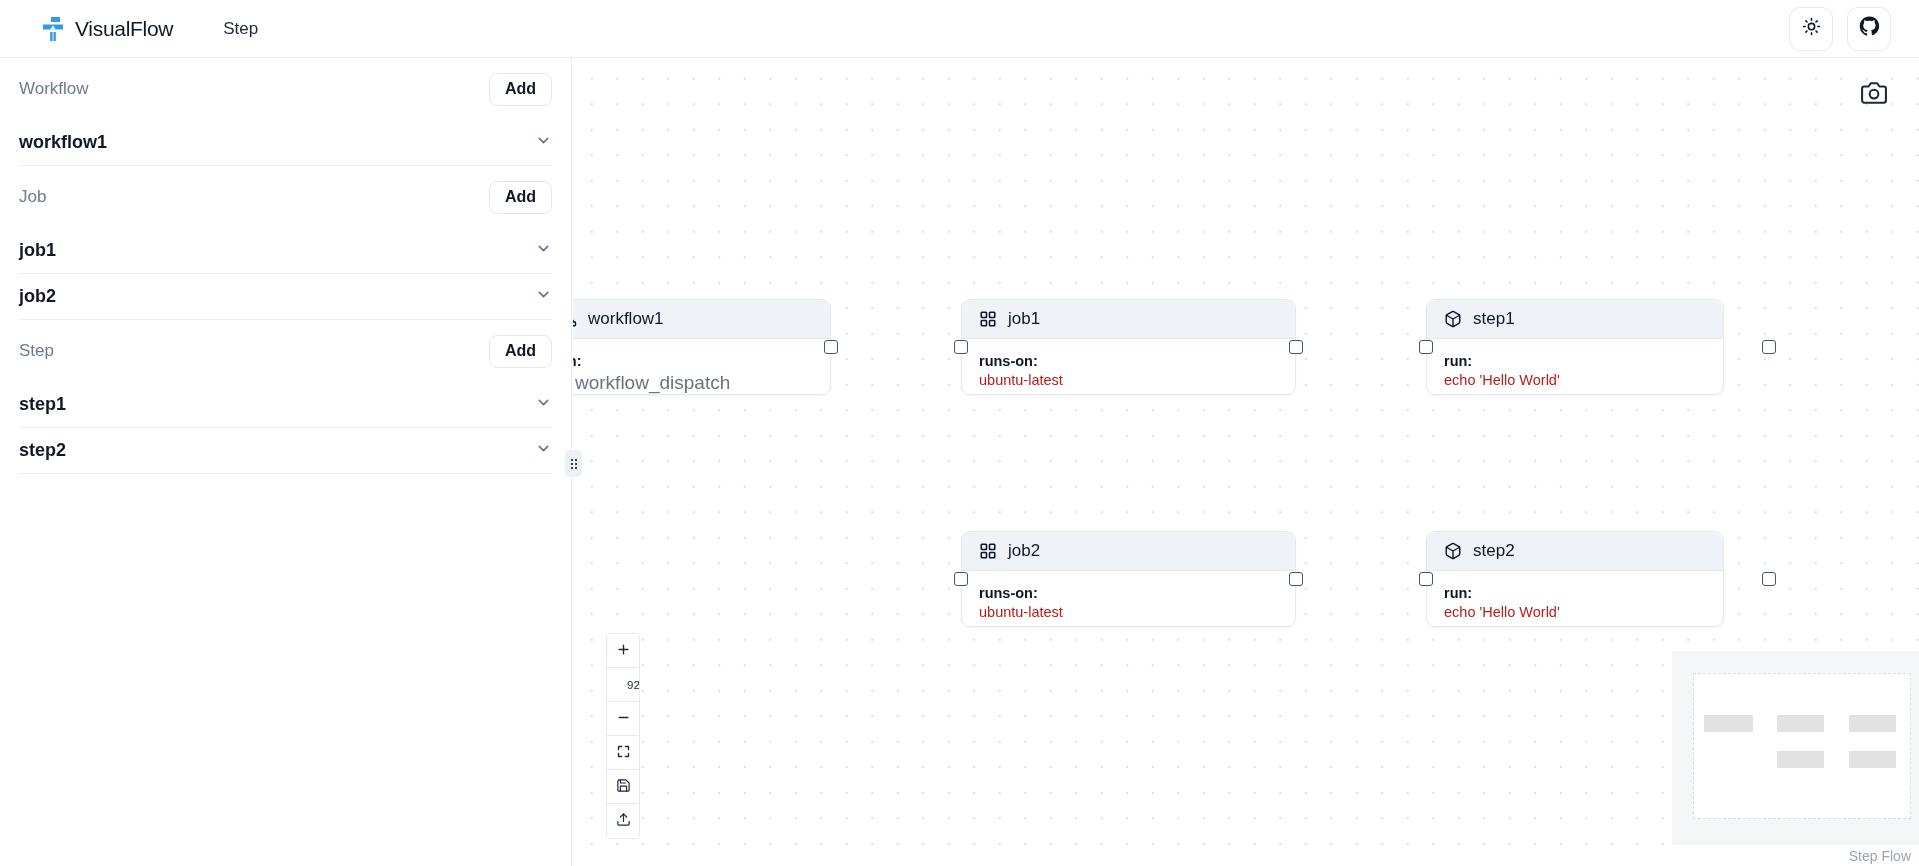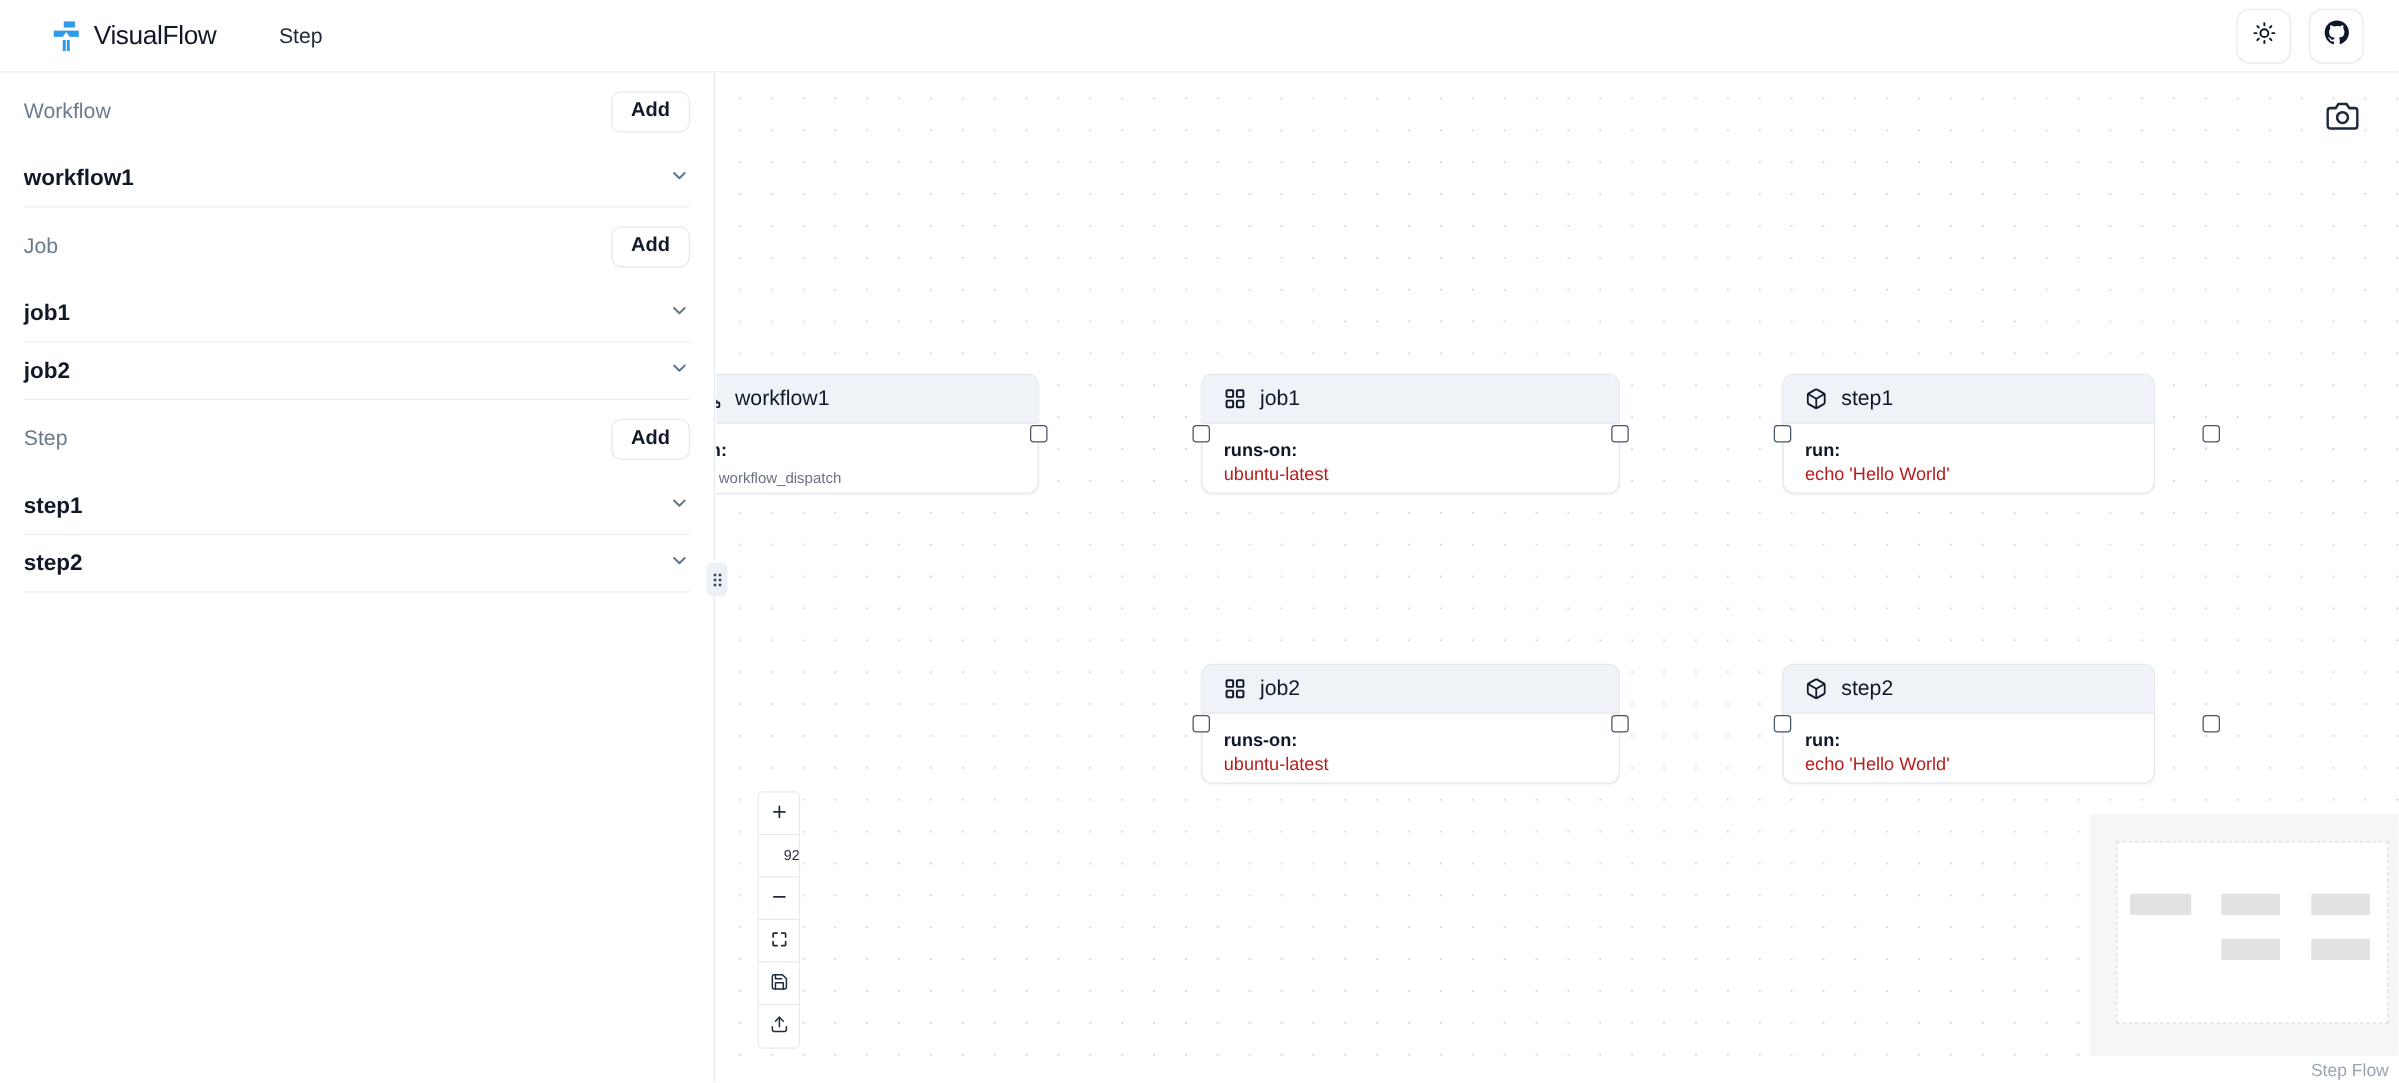--- a/index.html
+++ b/index.html
@@ -108,21 +108,21 @@
     display: flex; align-items: center; gap: 11px;
     padding: 0 17px;
   }
   .node-icon { width: 18px; height: 18px; color: #0f172a; flex: 0 0 auto; }
   .node-title { font-size: 17px; color: #0f172a; }
   .node-body { padding: 13px 17px 16px; }
   .kv-key { font-size: 14.5px; font-weight: 700; color: #0f172a; line-height: 19px; }
   .kv-val { font-size: 14.5px; color: #b91c1c; line-height: 19px; }
   .bullets { list-style: none; margin-top: 2px; }
   .bullets li {
-    font-size: 12px; color: #6b7280; line-height: 19px;
+    font-size: 19px; color: #6b7280; line-height: 19px;
     padding-left: 16px; position: relative;
   }
   .bullets li:before {
     content: ""; position: absolute; left: 4px; top: 8px;
     width: 3px; height: 3px; border-radius: 50%; background: #94a3b8;
   }
 
   
   .handle {
     position: absolute; width: 14px; height: 14px;

